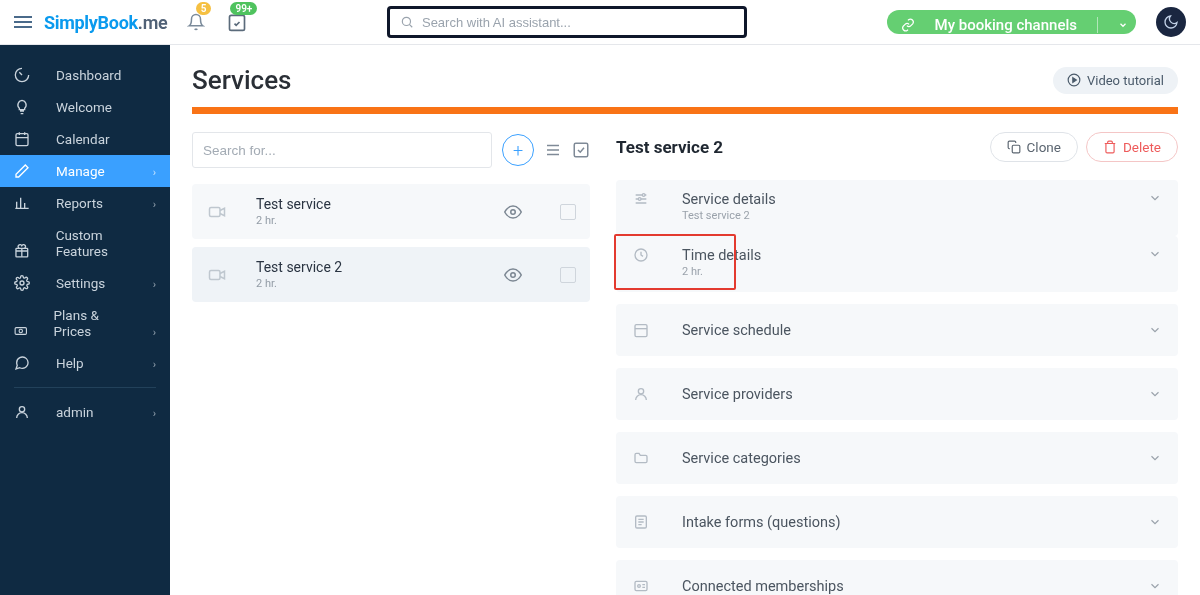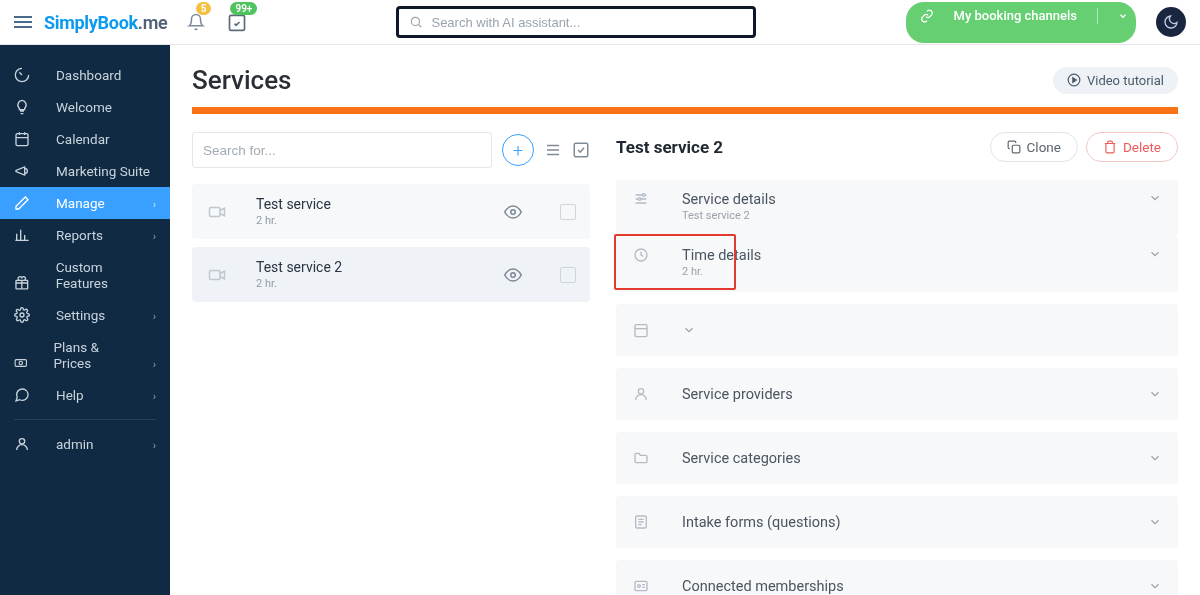--- a/index.html
+++ b/index.html
@@ -10,21 +10,21 @@
 .logo { font-weight: 600; font-size: 18px; letter-spacing: -0.3px; }
 .logo .s { color: #0a9aee; font-weight: 700; }
 .logo .me { color: #506176; font-weight: 600; }
 .bell-wrap { position: relative; margin-left: 8px; }
 .bell-badge { position: absolute; top: -10px; right: -6px; background: #f5c042; color: #fff; border-radius: 8px; font-size: 10px; padding: 1px 5px; font-weight: 600; }
 .check-wrap { position: relative; margin-left: 10px; }
 .check-badge { position: absolute; top: -10px; right: -10px; background: #4fc35e; color: #fff; border-radius: 8px; font-size: 10px; padding: 1px 5px; font-weight: 600; }
 .search-box { margin-left: auto; margin-right: auto; width: 360px; height: 32px; border: 3px solid #0f172a; border-radius: 4px; display: flex; align-items: center; padding: 0 10px; color: #9aa3ad; }
 .search-box input { border: none; outline: none; flex: 1; font-size: 13px; color: #555; background: transparent; }
 .search-box input::placeholder { color: #9aa3ad; }
-.channels-btn { background: #65cf72; color: #fff; border-radius: 18px; padding: 6px 8px 19px 14px; display: flex; align-items: center; gap: 20px; font-size: 13px; font-weight: 500; cursor: pointer; }
+.channels-btn { background: #65cf72; color: #fff; border-radius: 18px; padding: 6px 8px 0 14px; display: flex; align-items: center; gap: 20px; font-size: 15px; font-weight: 500; cursor: pointer; }
 .channels-btn .div { width: 1px; height: 16px; background: rgba(255,255,255,0.5); }
 .moon-btn { width: 30px; height: 30px; border-radius: 50%; background: #1a2640; display: flex; align-items: center; justify-content: center; cursor: pointer; margin-left: 8px; }
 .layout { display: flex; height: 550px; }
 .sidebar { width: 170px; background: #0f2a42; color: #c9d3dc; padding-top: 14px; font-size: 13.5px; }
 .sidebar-item { display: flex; align-items: flex-end; gap: 26px; padding: 8px 14px; cursor: pointer; position: relative; }
 .sidebar-item.active { background: #3aa0ff; color: #fff; }
 .sidebar-item .chev { margin-left: auto; font-size: 11px; opacity: 0.7; }
 .sidebar-divider { border-top: 1px solid #22415a; margin: 8px 14px; }
 .main { flex: 1; padding: 20px 22px; overflow: auto; }
 .page-head { display: flex; align-items: center; border-bottom: 7px solid #f97316; padding-bottom: 12px; margin-bottom: 18px; }
@@ -130,26 +130,20 @@
         </svg>
       <span>Welcome</span>
     </div>
     <div class="sidebar-item">
       <svg width="16" height="16" viewBox="0 0 24 24" fill="none" stroke="currentColor" stroke-width="2">
           <rect x="3" y="4" width="18" height="18" rx="2"></rect>
           <path d="M3 10h18M8 2v4M16 2v4"></path>
         </svg>
       <span>Calendar</span>
     </div>
-    <div class="sidebar-item">
-      <svg width="16" height="16" viewBox="0 0 24 24" fill="none" stroke="currentColor" stroke-width="2">
-          <path d="M3 11v2l13 5V6L3 11zM16 8a4 4 0 0 1 0 8"></path>
-        </svg>
-      <span>Marketing Suite</span>
-    </div>
     <div class="sidebar-item active">
       <svg width="16" height="16" viewBox="0 0 24 24" fill="none" stroke="currentColor" stroke-width="2">
           <path d="M17 3l4 4L7 21H3v-4L17 3z"></path>
         </svg>
       <span>Manage</span>
       <span class="chev">›</span>
     </div>
     <div class="sidebar-item">
       <svg width="16" height="16" viewBox="0 0 24 24" fill="none" stroke="currentColor" stroke-width="2">
           <path d="M4 20V10M10 20V4M16 20v-8M22 20H2"></path>
@@ -315,20 +309,23 @@
           <div class="highlight-box"></div>
         </div>
 
         <div class="panel-row">
           <div class="panel-icon">
               <svg width="16" height="16" viewBox="0 0 24 24" fill="none" stroke="#b3bbc4" stroke-width="2">
                 <rect x="3" y="4" width="18" height="18" rx="2"></rect>
                 <path d="M3 10h18"></path>
               </svg>
             </div>
+          <div class="panel-text">
+              <div class="panel-title">Service schedule</div>
+            </div>
           <svg class="panel-chev" width="14" height="14" viewBox="0 0 24 24" fill="none" stroke="#9aa2ab" stroke-width="2">
               <path d="m6 9 6 6 6-6"></path>
             </svg>
         </div>
 
         <div class="panel-row" style="margin-top:12px">
           <div class="panel-icon">
               <svg width="16" height="16" viewBox="0 0 24 24" fill="none" stroke="#b3bbc4" stroke-width="2">
                 <circle cx="12" cy="8" r="4"></circle>
                 <path d="M4 21a8 8 0 0 1 16 0"></path>

